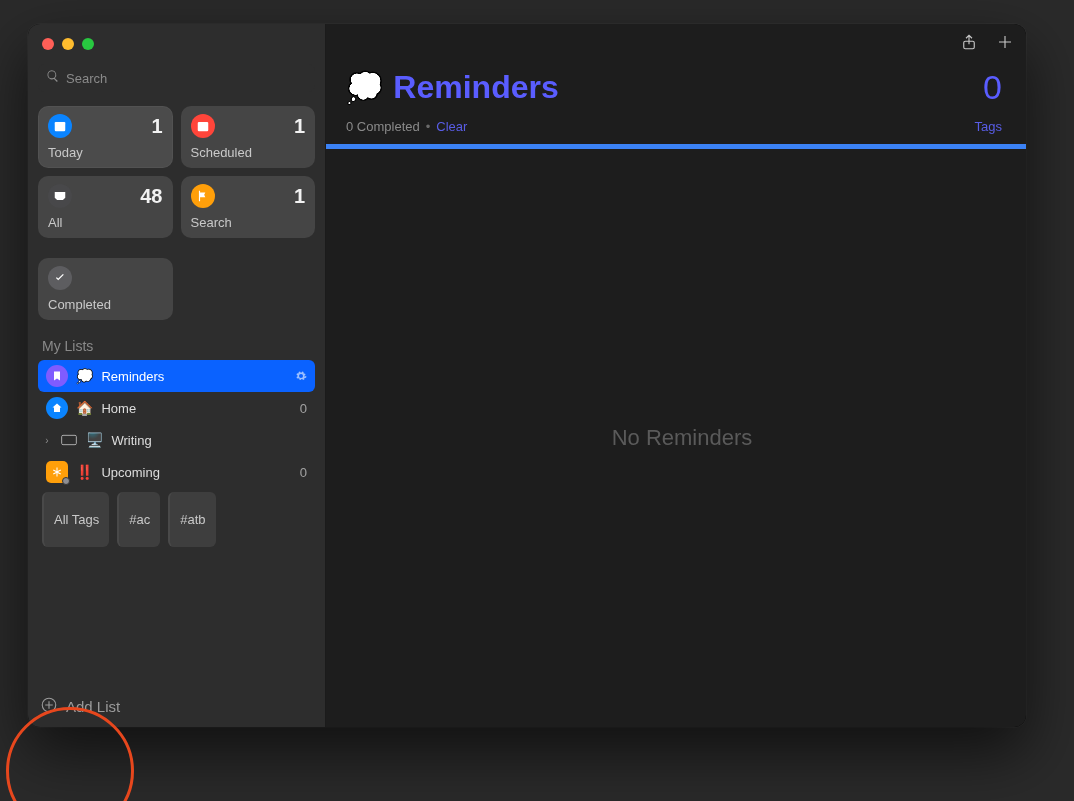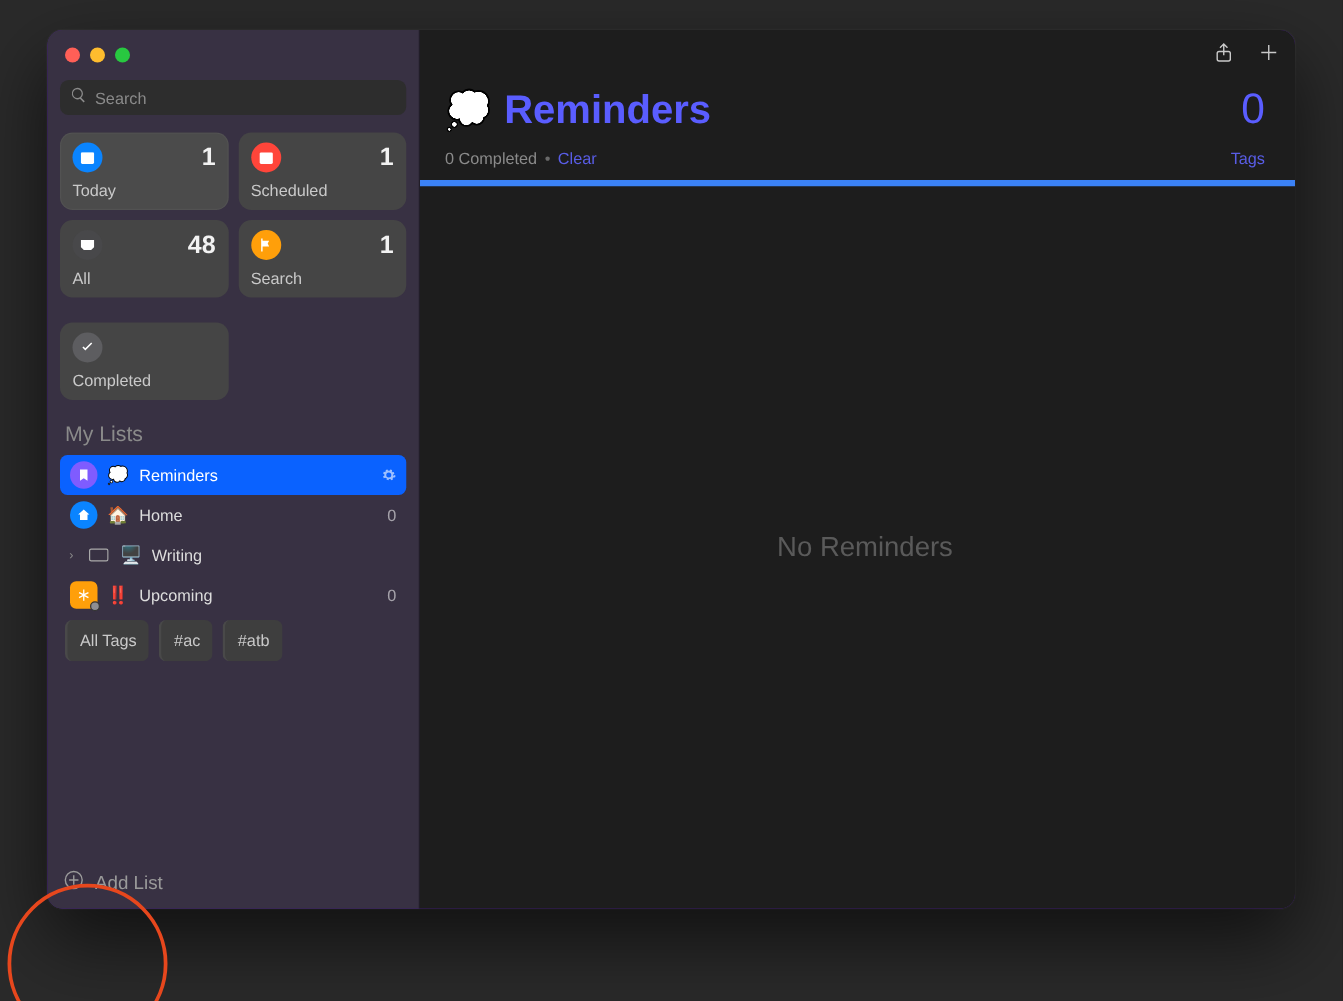--- a/index.html
+++ b/index.html
@@ -6,25 +6,25 @@
   html, body {
     width: 1074px;
     height: 801px;
     background: #2a2a2a;
     font-family: -apple-system, "Helvetica Neue", Arial, sans-serif;
     color: #ddd;
     overflow: hidden;
   }
   .window {
     position: absolute;
-    left: 38px;
+    left: 28px;
     top: 24px;
     width: 998px;
     height: 703px;
-    background: #4c1d95;
+    background: #000000;
     border-radius: 12px;
     display: flex;
     overflow: hidden;
     box-shadow: 0 25px 60px rgba(0,0,0,0.6), 0 0 0 1px rgba(255,255,255,0.03);
   }
   
   .sidebar {
     width: 298px;
     background: rgba(53,53,53,0.85);
     display: flex;
@@ -87,21 +87,21 @@
   }
   .badge-icon svg { width: 14px; height: 14px; fill: #fff; }
   .bg-blue   { background: #0a84ff; }
   .bg-red    { background: #ff453a; }
   .bg-gray   { background: #48484a; }
   .bg-orange { background: #ff9f0a; }
   .bg-darkgray { background: #5d5d60; }
   .bg-purple { background: #7f5cff; }
 
   .section-head {
-    font-size: 17px;
+    font-size: 14px;
     color: #8a8a8a;
     margin: 18px 4px 6px 4px;
   }
   .list-item {
     display: flex;
     align-items: center;
     gap: 8px;
     height: 32px;
     padding: 0 8px 0 8px;
     border-radius: 6px;
@@ -127,21 +127,21 @@
     width: 18px; height: 14px; flex:0 0 18px;
     display:flex; align-items:center; justify-content:center;
   }
   .list-item .mono-icon svg { width:16px; height:12px; fill:#ccc; }
 
   .tags-row { display: flex; gap: 8px; padding: 4px; flex-wrap: wrap; }
   .tag-chip {
     background: #3e3e3e;
     border-left: 2px solid rgba(255,255,255,0.06);
     border-radius: 6px;
-    padding: 9px 10px;
+    padding: 20px 10px;
     font-size: 13px;
     color: #c9c9c9;
     cursor: pointer;
   }
 
   .add-list {
     position: absolute;
     left: 12px;
     bottom: 10px;
     display: flex;

